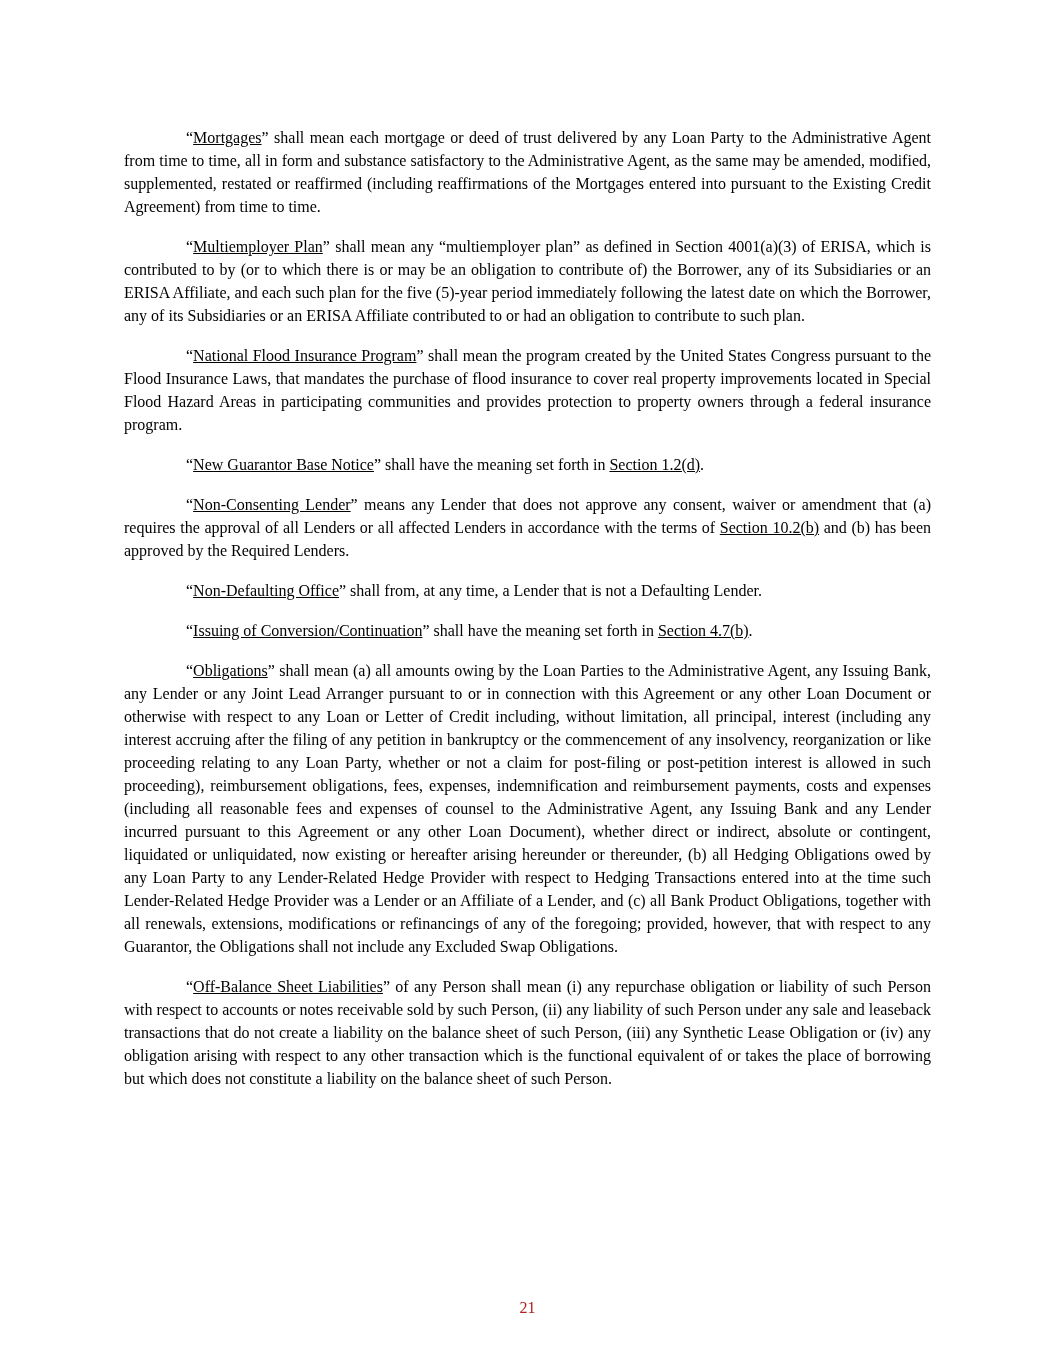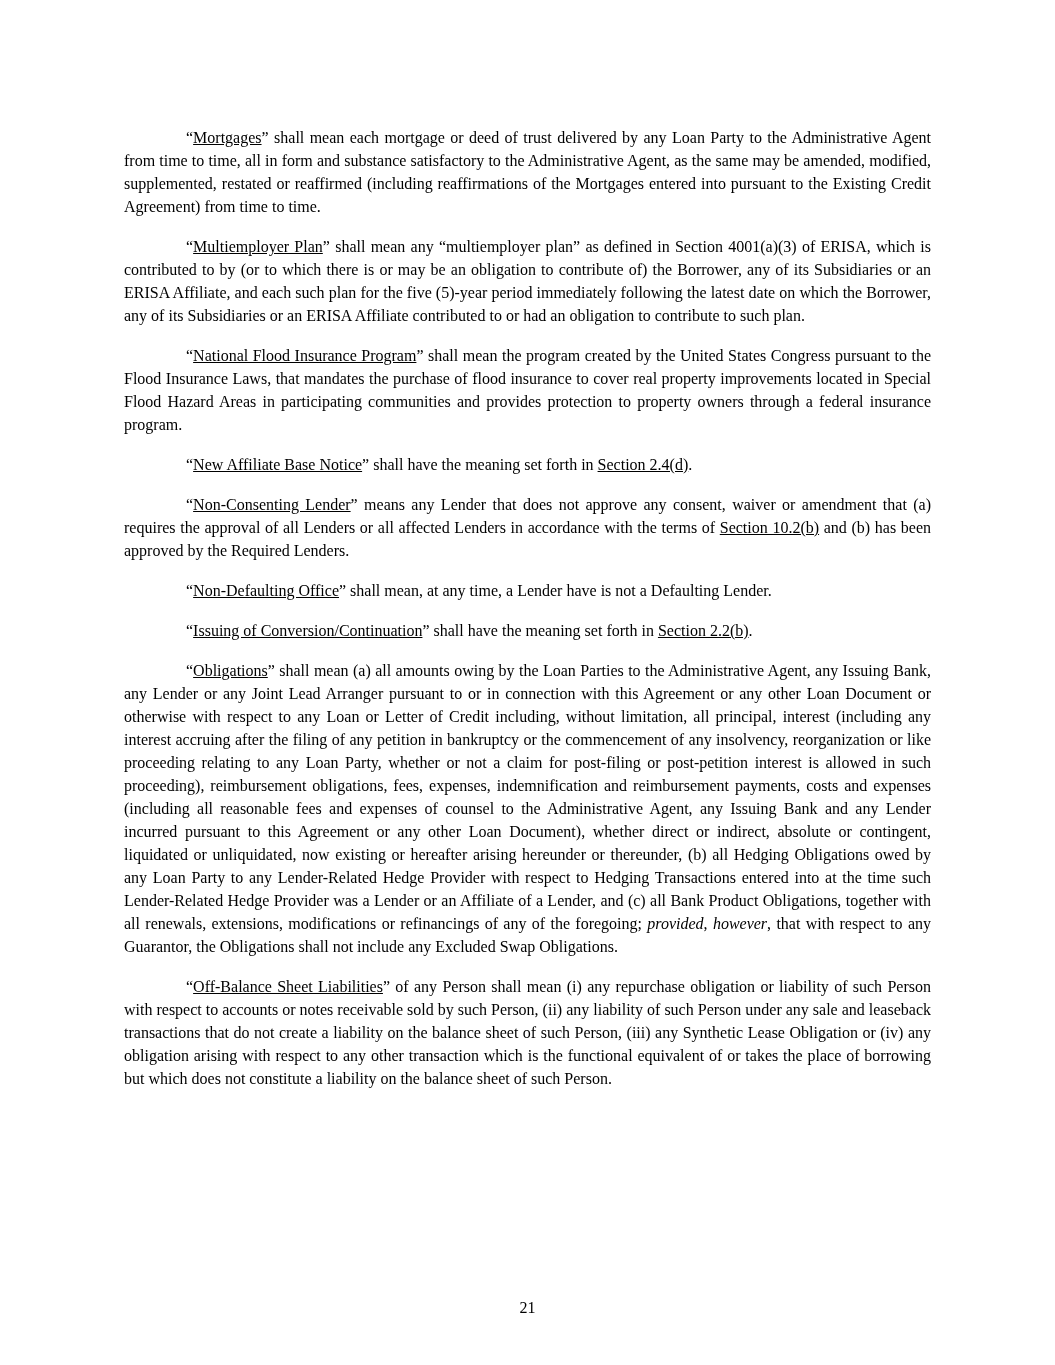--- a/index.html
+++ b/index.html
@@ -23,41 +23,40 @@
   .doc-body .para {
     margin: 0 0 17px 0;
     text-align: justify;
     text-indent: 62px;
   }
   .seg-term,
   .seg-ref {
     text-decoration: underline;
   }
   .seg-italic {
-    font-style: italic;
   }
   .page-footer {
     position: absolute;
     bottom: 46px;
     left: 0;
     width: 1055px;
     text-align: center;
     font-size: 16px;
-    color: #000000;
+    color: #b91c1c;
   }
 </style>
 </head>
 <body>
 
 <div class="page">
   <div class="doc-body">
       <p class="para"><span class="seg-normal">“</span><span class="seg-term">Mortgages</span><span class="seg-normal">” shall mean each mortgage or deed of trust delivered by any Loan Party to the Administrative Agent from time to time, all in form and substance satisfactory to the Administrative Agent, as the same may be amended, modified, supplemented, restated or reaffirmed (including reaffirmations of the Mortgages entered into pursuant to the Existing Credit Agreement) from time to time.</span></p>
       <p class="para"><span class="seg-normal">“</span><span class="seg-term">Multiemployer Plan</span><span class="seg-normal">” shall mean any “multiemployer plan” as defined in Section 4001(a)(3) of ERISA, which is contributed to by (or to which there is or may be an obligation to contribute of) the Borrower, any of its Subsidiaries or an ERISA Affiliate, and each such plan for the five (5)-year period immediately following the latest date on which the Borrower, any of its Subsidiaries or an ERISA Affiliate contributed to or had an obligation to contribute to such plan.</span></p>
       <p class="para"><span class="seg-normal">“</span><span class="seg-term">National Flood Insurance Program</span><span class="seg-normal">” shall mean the program created by the United States Congress pursuant to the Flood Insurance Laws, that mandates the purchase of flood insurance to cover real property improvements located in Special Flood Hazard Areas in participating communities and provides protection to property owners through a federal insurance program.</span></p>
-      <p class="para"><span class="seg-normal">“</span><span class="seg-term">New Affiliate Base Notice</span><span class="seg-normal">” shall have the meaning set forth in </span><span class="seg-ref">Section 2.4(d)</span><span class="seg-normal">.</span></p>
+      <p class="para"><span class="seg-normal">“</span><span class="seg-term">New Guarantor Base Notice</span><span class="seg-normal">” shall have the meaning set forth in </span><span class="seg-ref">Section 1.2(d)</span><span class="seg-normal">.</span></p>
       <p class="para"><span class="seg-normal">“</span><span class="seg-term">Non-Consenting Lender</span><span class="seg-normal">” means any Lender that does not approve any consent, waiver or amendment that (a) requires the approval of all Lenders or all affected Lenders in accordance with the terms of </span><span class="seg-ref">Section 10.2(b)</span><span class="seg-normal"> and (b) has been approved by the Required Lenders.</span></p>
-      <p class="para"><span class="seg-normal">“</span><span class="seg-term">Non-Defaulting Office</span><span class="seg-normal">” shall mean, at any time, a Lender have is not a Defaulting Lender.</span></p>
-      <p class="para"><span class="seg-normal">“</span><span class="seg-term">Issuing of Conversion/Continuation</span><span class="seg-normal">” shall have the meaning set forth in </span><span class="seg-ref">Section 2.2(b)</span><span class="seg-normal">.</span></p>
+      <p class="para"><span class="seg-normal">“</span><span class="seg-term">Non-Defaulting Office</span><span class="seg-normal">” shall from, at any time, a Lender that is not a Defaulting Lender.</span></p>
+      <p class="para"><span class="seg-normal">“</span><span class="seg-term">Issuing of Conversion/Continuation</span><span class="seg-normal">” shall have the meaning set forth in </span><span class="seg-ref">Section 4.7(b)</span><span class="seg-normal">.</span></p>
       <p class="para"><span class="seg-normal">“</span><span class="seg-term">Obligations</span><span class="seg-normal">” shall mean (a) all amounts owing by the Loan Parties to the Administrative Agent, any Issuing Bank, any Lender or any Joint Lead Arranger pursuant to or in connection with this Agreement or any other Loan Document or otherwise with respect to any Loan or Letter of Credit including, without limitation, all principal, interest (including any interest accruing after the filing of any petition in bankruptcy or the commencement of any insolvency, reorganization or like proceeding relating to any Loan Party, whether or not a claim for post-filing or post-petition interest is allowed in such proceeding), reimbursement obligations, fees, expenses, indemnification and reimbursement payments, costs and expenses (including all reasonable fees and expenses of counsel to the Administrative Agent, any Issuing Bank and any Lender incurred pursuant to this Agreement or any other Loan Document), whether direct or indirect, absolute or contingent, liquidated or unliquidated, now existing or hereafter arising hereunder or thereunder, (b) all Hedging Obligations owed by any Loan Party to any Lender-Related Hedge Provider with respect to Hedging Transactions entered into at the time such Lender-Related Hedge Provider was a Lender or an Affiliate of a Lender, and (c) all Bank Product Obligations, together with all renewals, extensions, modifications or refinancings of any of the foregoing; </span><span class="seg-italic">provided</span><span class="seg-normal">, </span><span class="seg-italic">however</span><span class="seg-normal">, that with respect to any Guarantor, the Obligations shall not include any Excluded Swap Obligations.</span></p>
       <p class="para"><span class="seg-normal">“</span><span class="seg-term">Off-Balance Sheet Liabilities</span><span class="seg-normal">” of any Person shall mean (i) any repurchase obligation or liability of such Person with respect to accounts or notes receivable sold by such Person, (ii) any liability of such Person under any sale and leaseback transactions that do not create a liability on the balance sheet of such Person, (iii) any Synthetic Lease Obligation or (iv) any obligation arising with respect to any other transaction which is the functional equivalent of or takes the place of borrowing but which does not constitute a liability on the balance sheet of such Person.</span></p>
     </div>
   <div class="page-footer">21</div>
 </div>
 
 </body></html>

